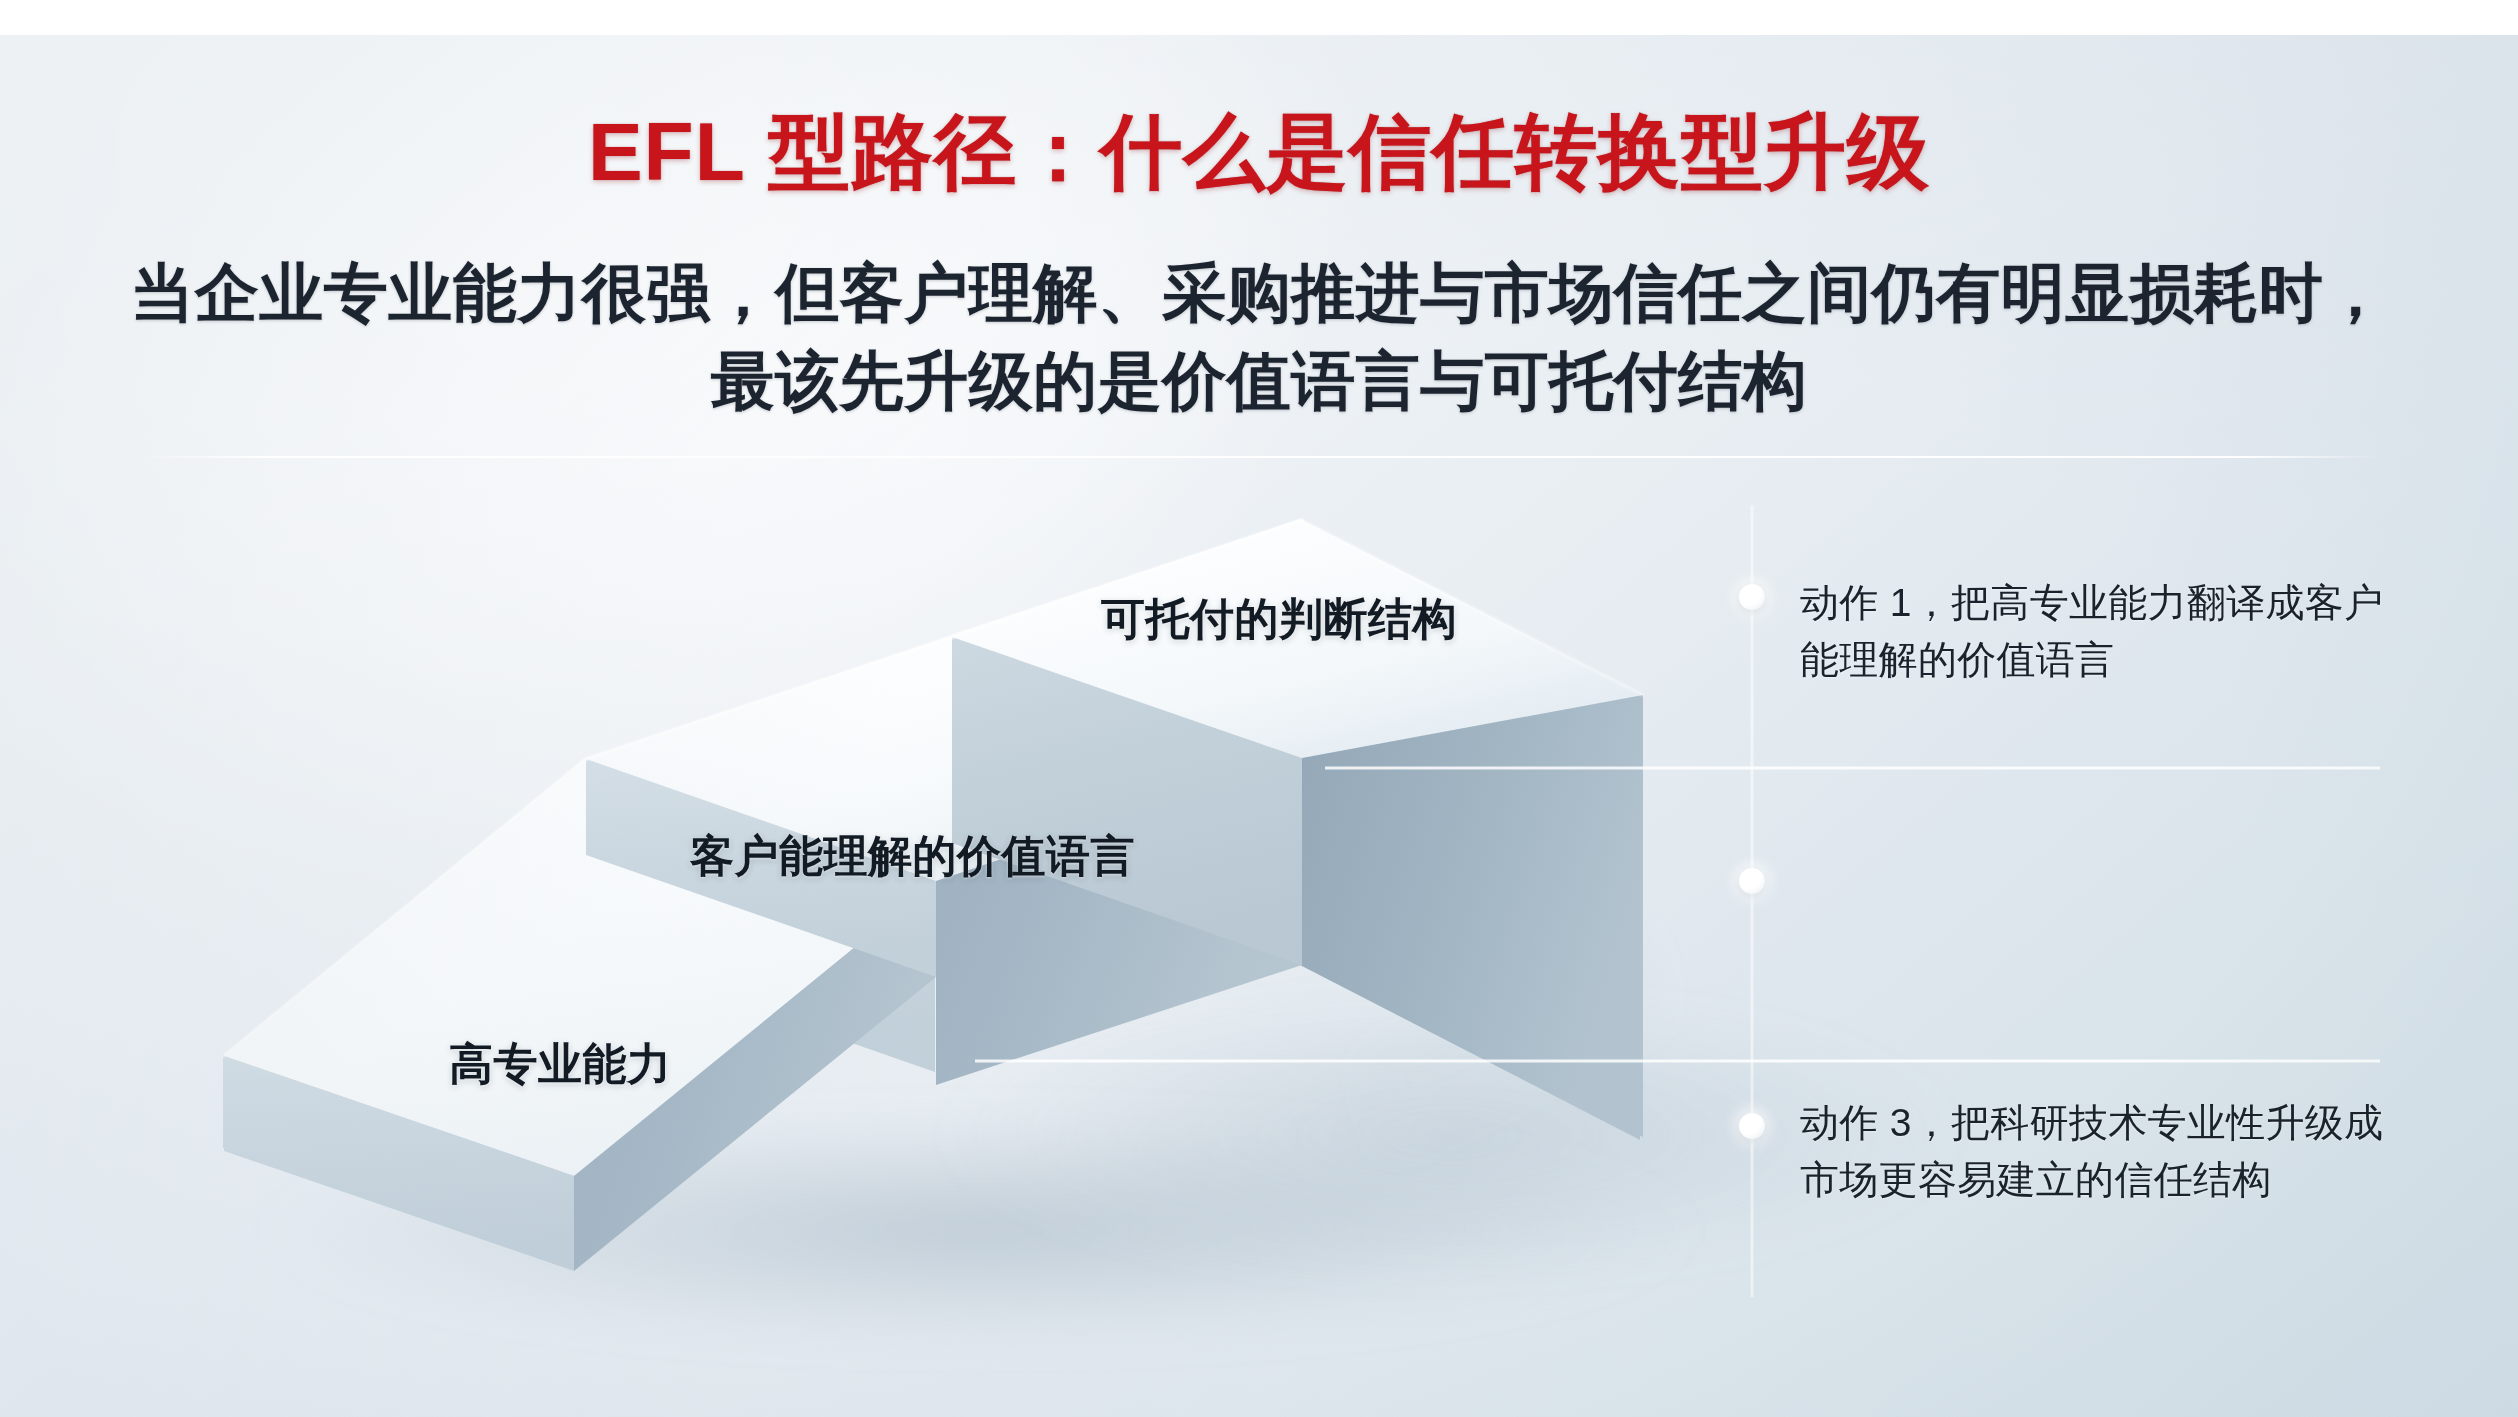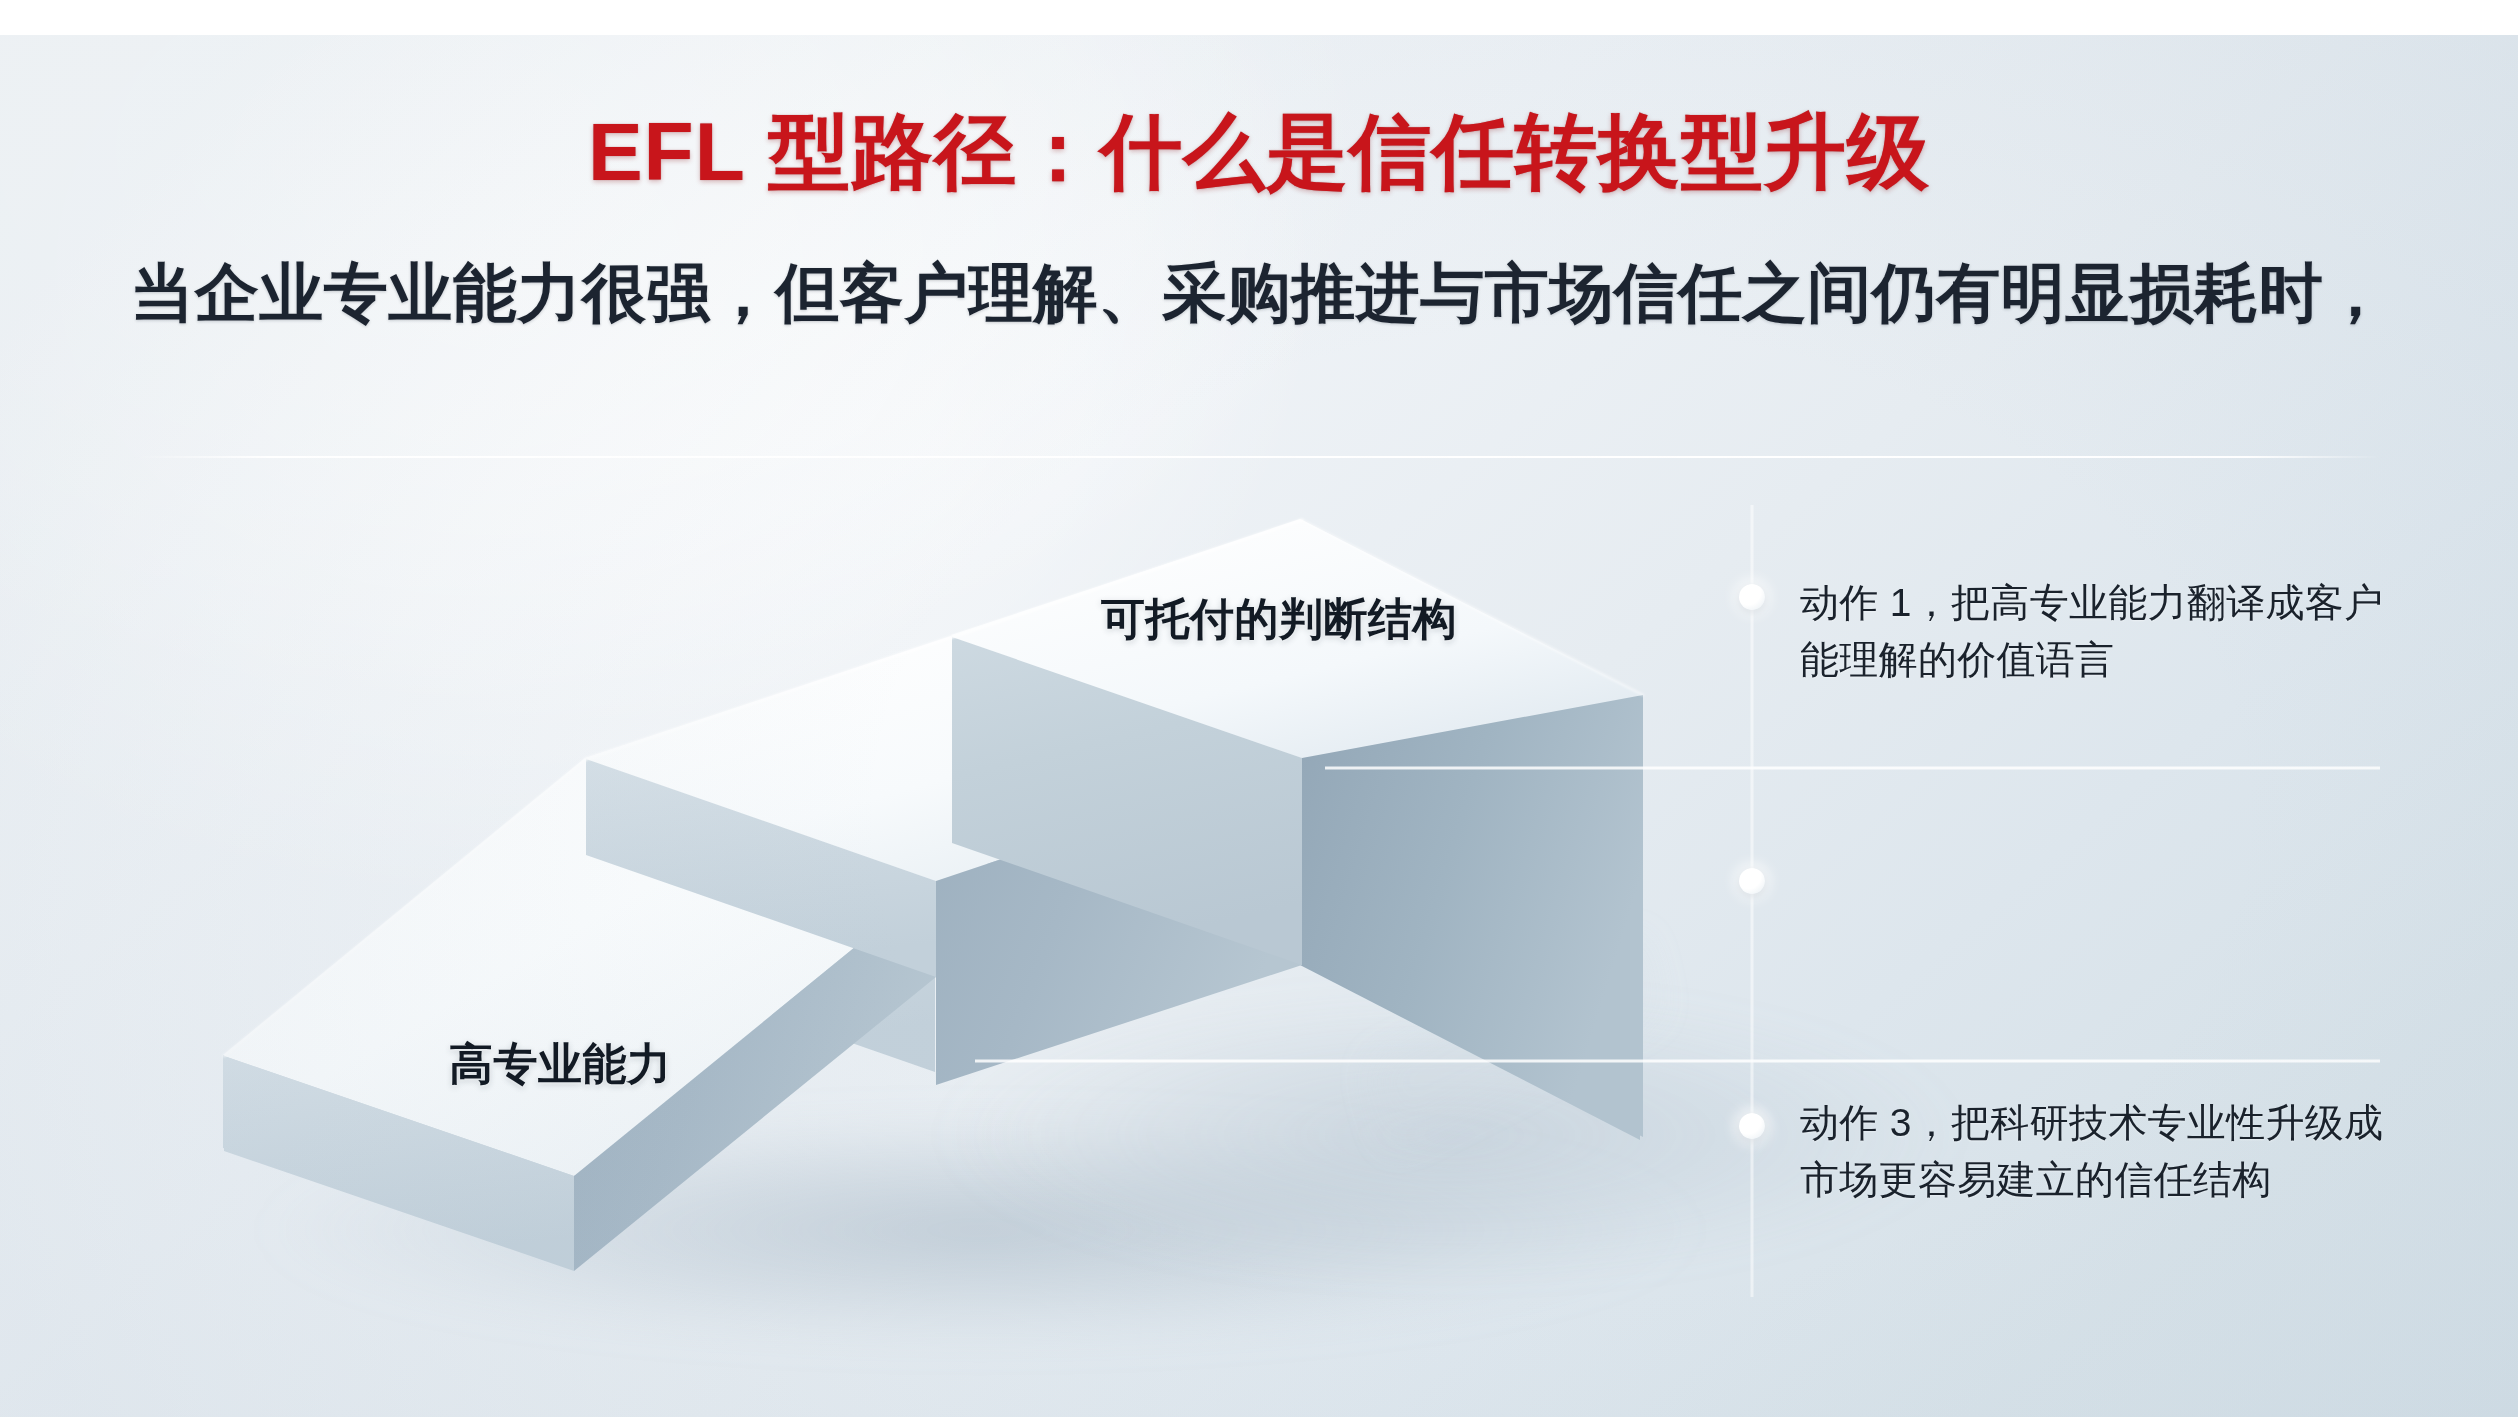--- a/index.html
+++ b/index.html
@@ -277,24 +277,26 @@
 
       <line x1="975" y1="1026" x2="2380" y2="1026" stroke-opacity="0.9"></line>
     </g>
   </svg>
 
   <div class="vignette"></div>
 
   <div class="title">EFL 型路径：什么是信任转换型升级</div>
   <div class="subtitle">
     <span>当企业专业能力很强，但客户理解、采购推进与市场信任之间仍有明显损耗时，</span>
+    <span class="line2">最该先升级的是价值语言与可托付结构</span>
   </div>
   <div class="divider"></div>
 
   <div class="step-label" id="label-step-1">高专业能力</div>
+  <div class="step-label" id="label-step-2">客户能理解的价值语言</div>
   <div class="step-label" id="label-step-3">可托付的判断结构</div>
 
   <div class="dot" id="dot-1"></div>
   <div class="dot" id="dot-2"></div>
   <div class="dot" id="dot-3"></div>
 
   <div class="annotation" id="annotation-1">动作 1，把高专业能力翻译成客户能理解的价值语言</div>
   <div class="annotation" id="annotation-3">动作 3，把科研技术专业性升级成市场更容易建立的信任结构</div>
 
 

